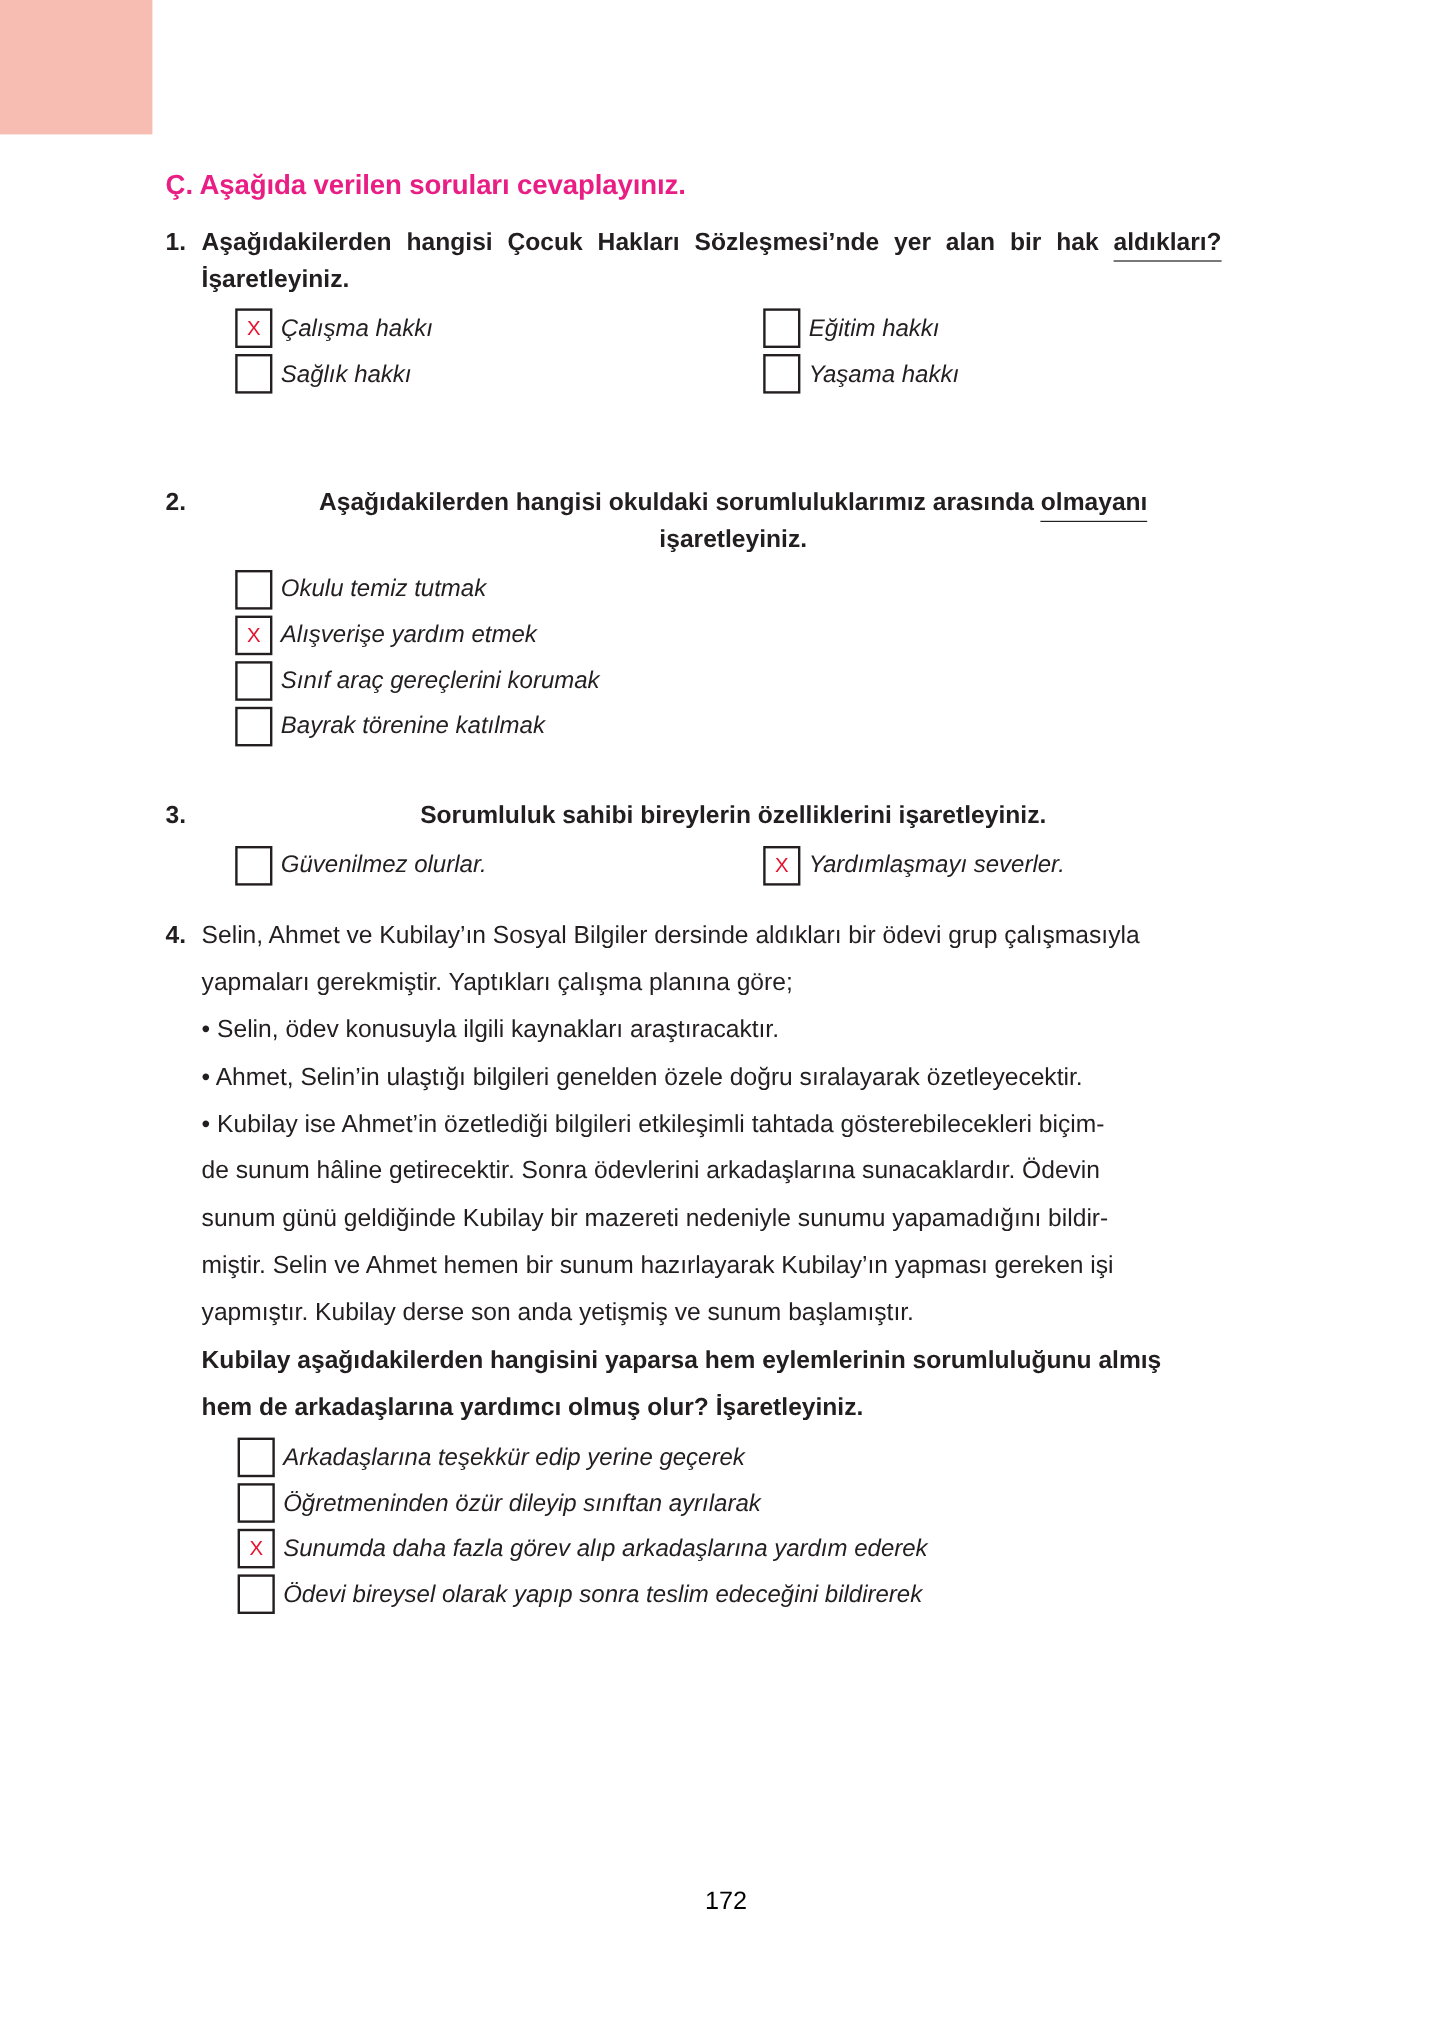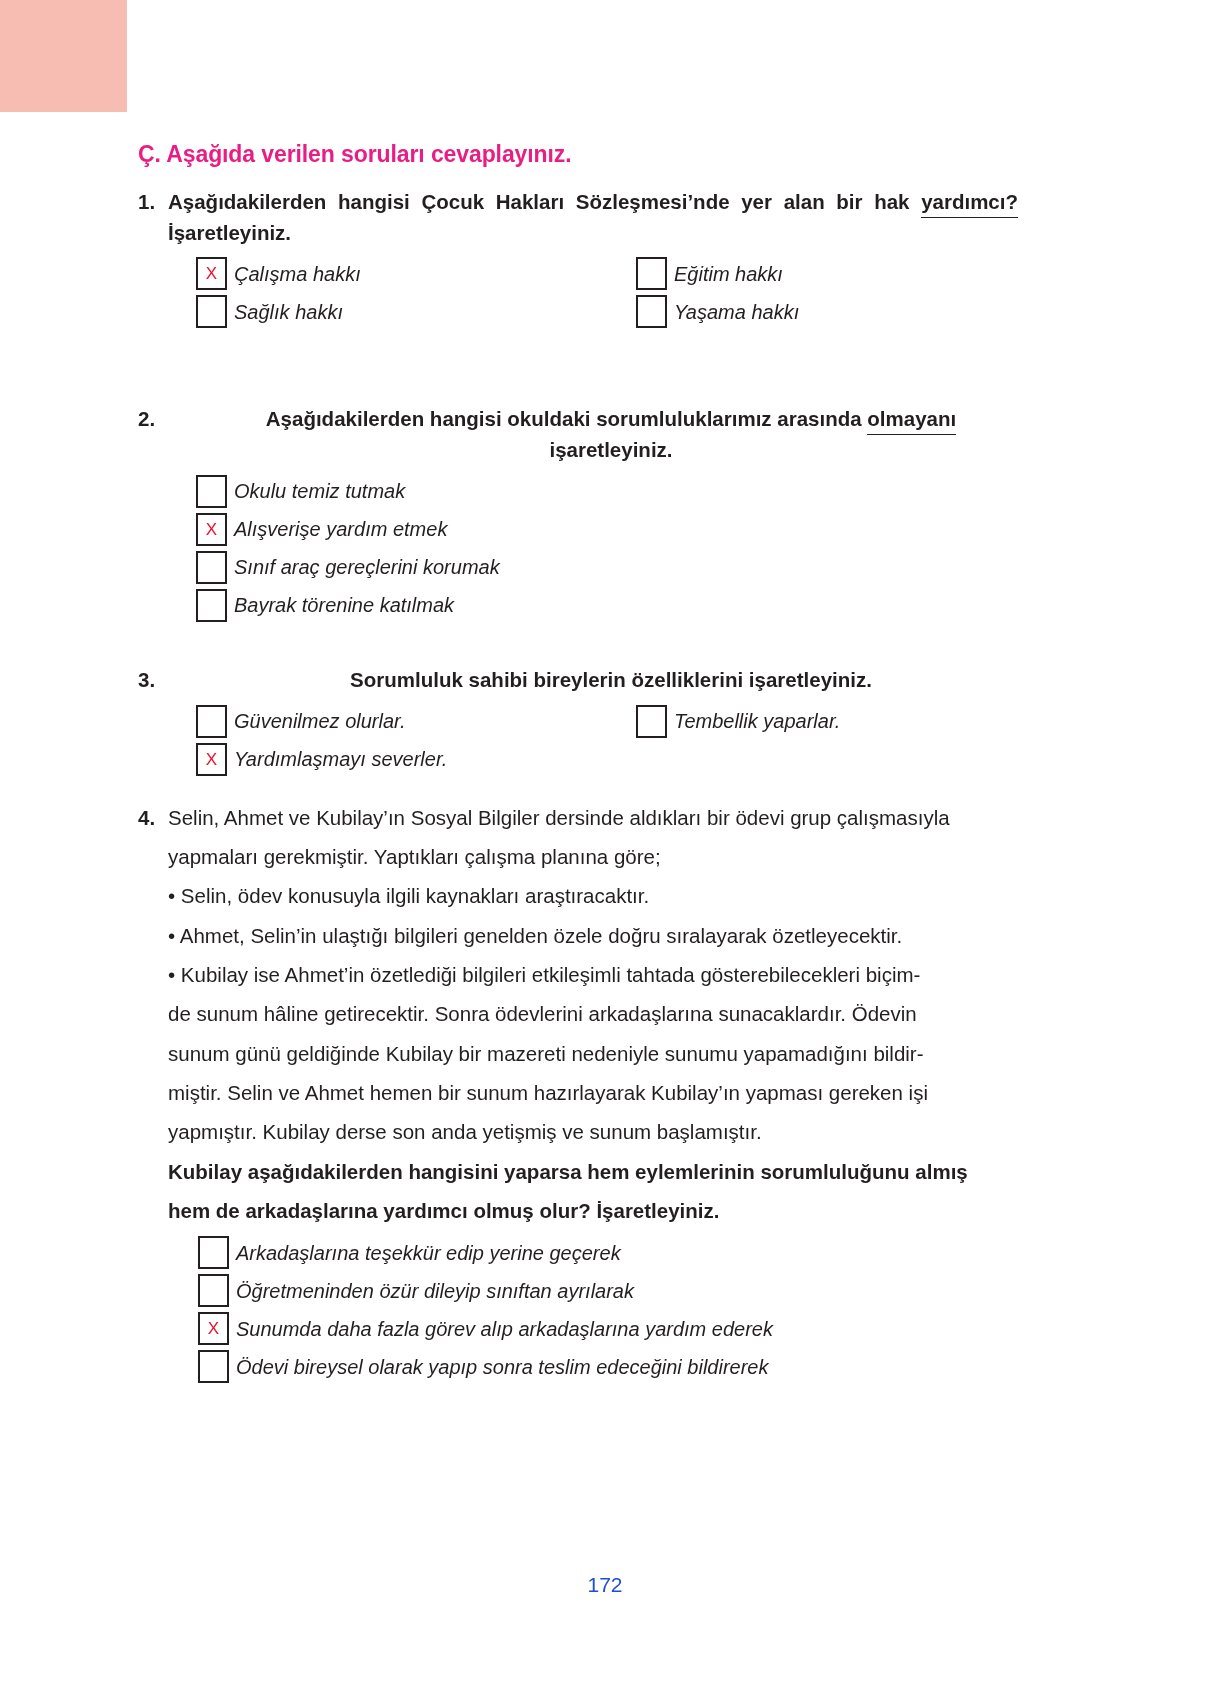--- a/index.html
+++ b/index.html
@@ -142,36 +142,36 @@
   }
   .q4-head .q-num { line-height: 1.92; }
 
   .page-number {
     position: absolute;
     left: 0;
     right: 0;
     top: 1573px;
     text-align: center;
     font-size: 21px;
-    color: #1d4ed8;
+    color: #000000;
   }
 </style>
 </head>
 <body>
 
 <div class="corner-block"></div>
 
 <div class="page">
 
   <div class="section-heading">Ç. Aşağıda verilen soruları cevaplayınız.</div>
 
   <div class="question">
     <div class="q-num">1.</div>
     <div class="q-body">
-      <p class="q-text"><span>Aşağıdakilerden hangisi Çocuk Hakları Sözleşmesi’nde yer alan bir hak </span><span class="underline-word">yardımcı?</span><span> İşaretleyiniz.</span></p>
+      <p class="q-text"><span>Aşağıdakilerden hangisi Çocuk Hakları Sözleşmesi’nde yer alan bir hak </span><span class="underline-word">aldıkları?</span><span> İşaretleyiniz.</span></p>
 
       <div class="opts two-col">
         <div class="opt-row">
           <div class="box-wrap">
               <div class="checkbox">X</div>
             </div>
           <div class="opt-label">Çalışma hakkı</div>
         </div>
         <div class="opt-row">
           <div class="box-wrap">
@@ -237,26 +237,20 @@
     <div class="q-num">3.</div>
     <div class="q-body">
       <p class="q-text nojust">Sorumluluk sahibi bireylerin özelliklerini işaretleyiniz.</p>
 
       <div class="opts two-col">
         <div class="opt-row">
           <div class="box-wrap">
               <div class="checkbox empty"></div>
             </div>
           <div class="opt-label">Güvenilmez olurlar.</div>
-        </div>
-        <div class="opt-row">
-          <div class="box-wrap">
-              <div class="checkbox empty"></div>
-            </div>
-          <div class="opt-label">Tembellik yaparlar.</div>
         </div>
         <div class="opt-row">
           <div class="box-wrap">
               <div class="checkbox">X</div>
             </div>
           <div class="opt-label">Yardımlaşmayı severler.</div>
         </div>
       </div>
     </div>
   </div>

